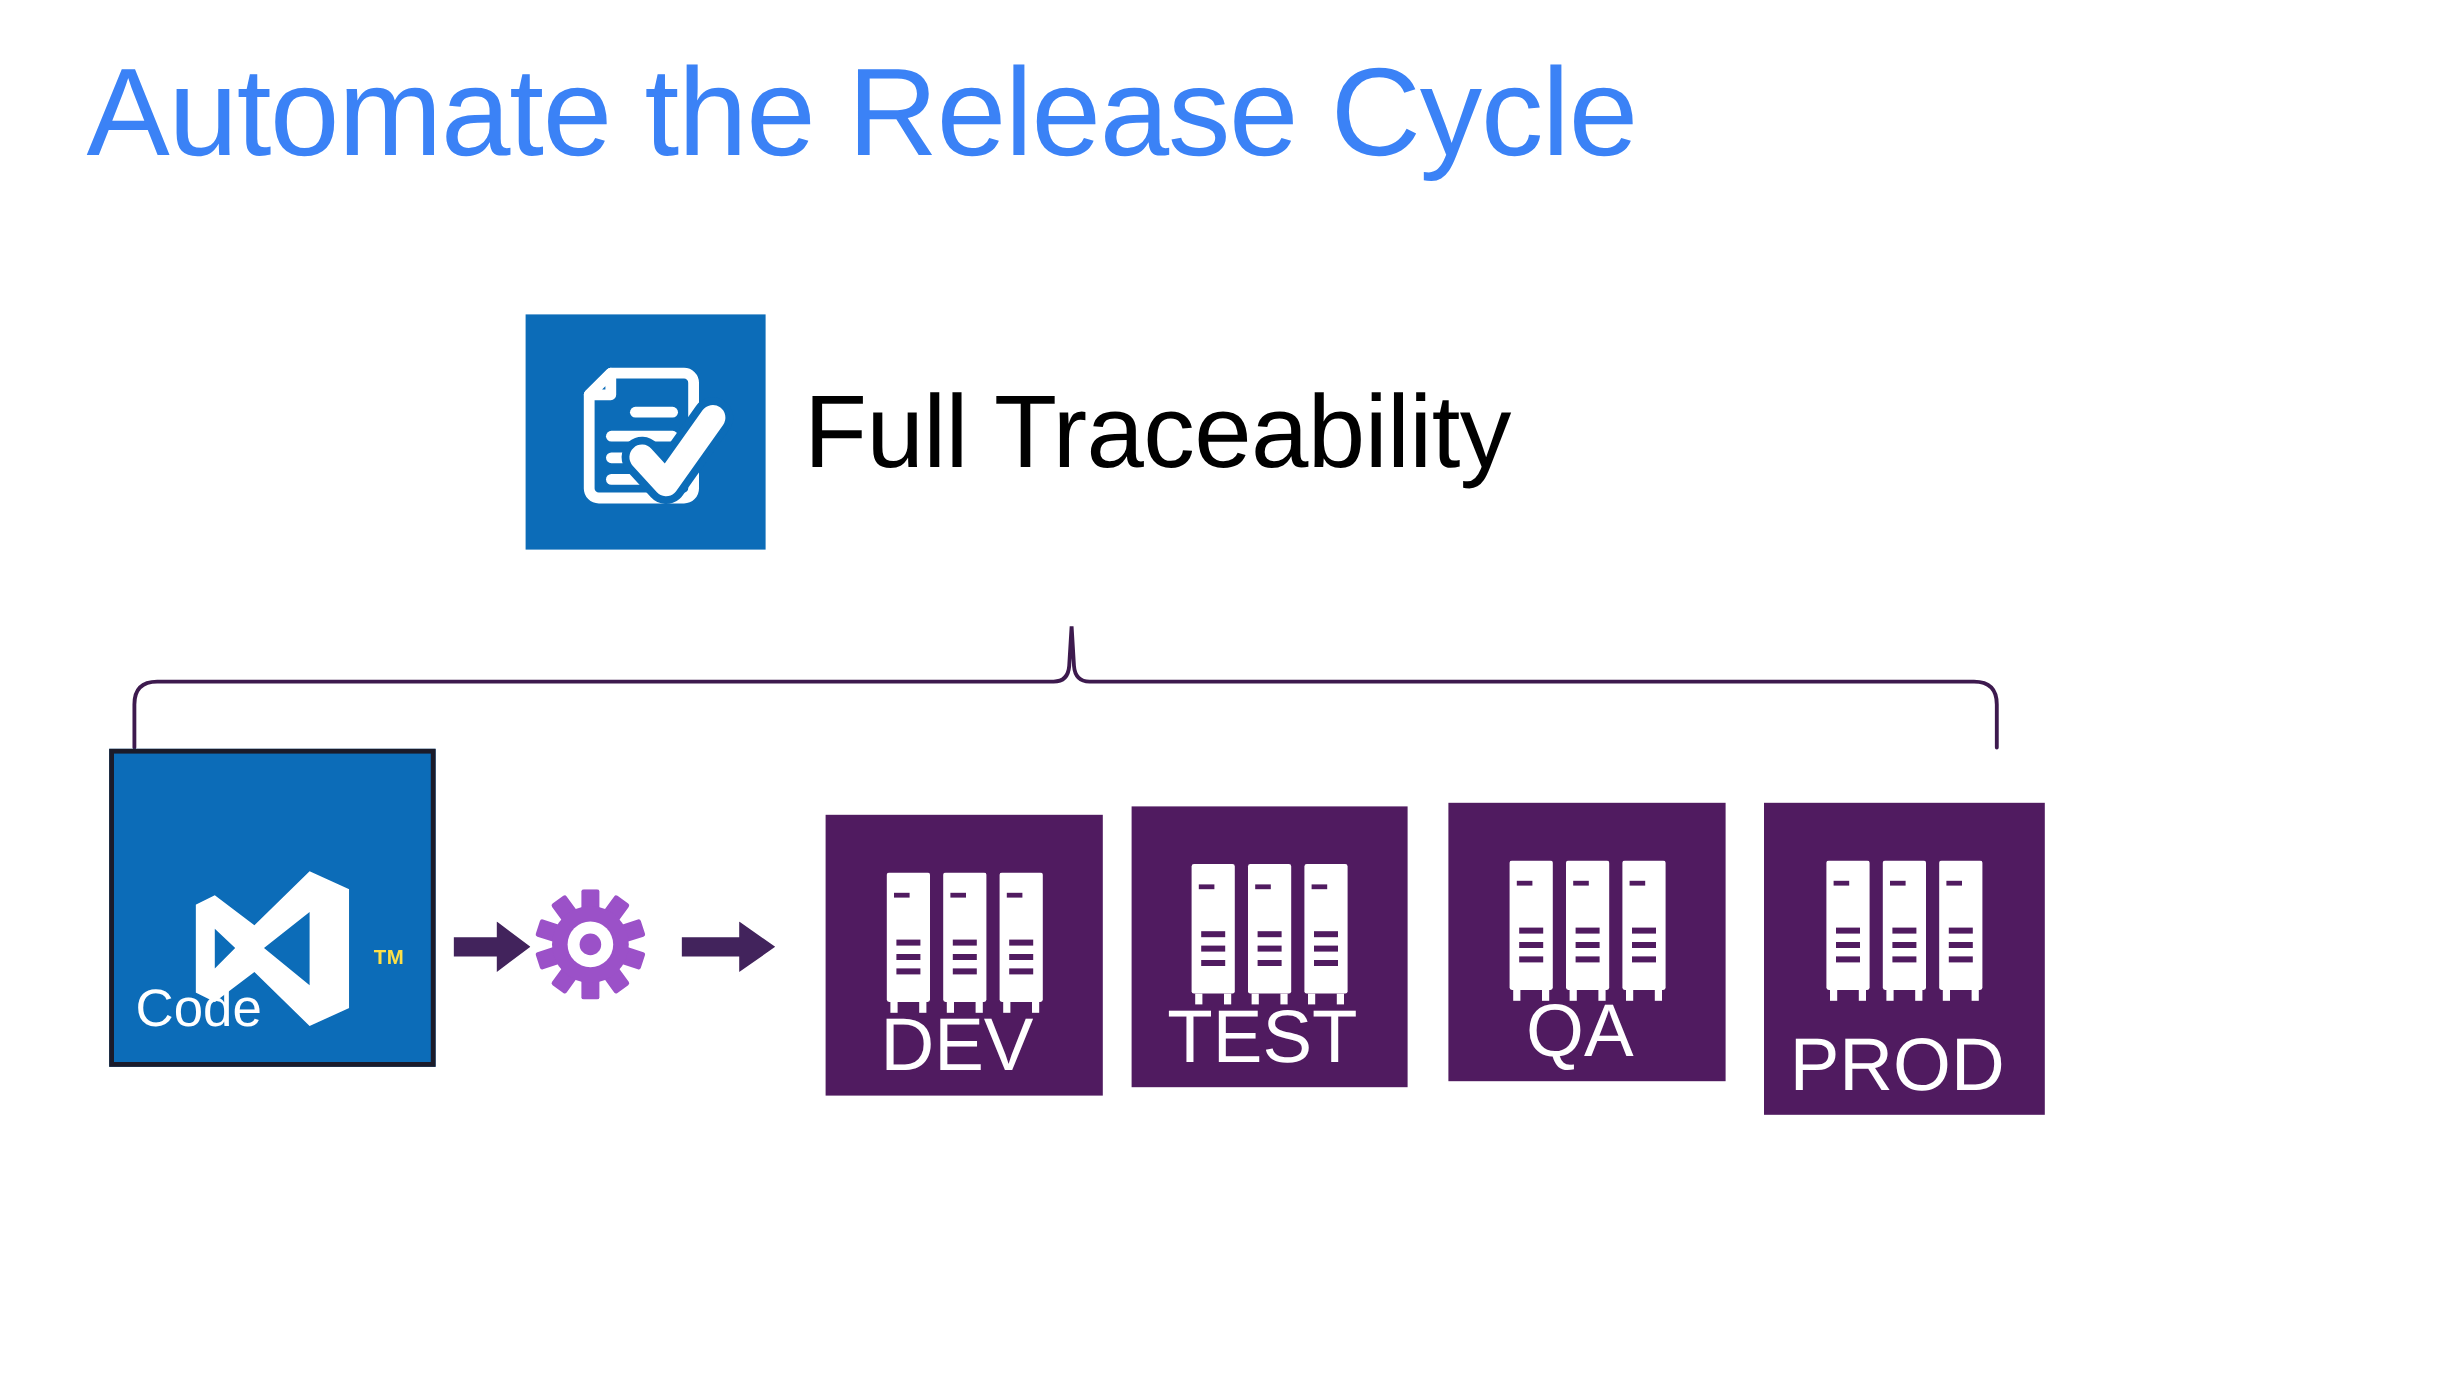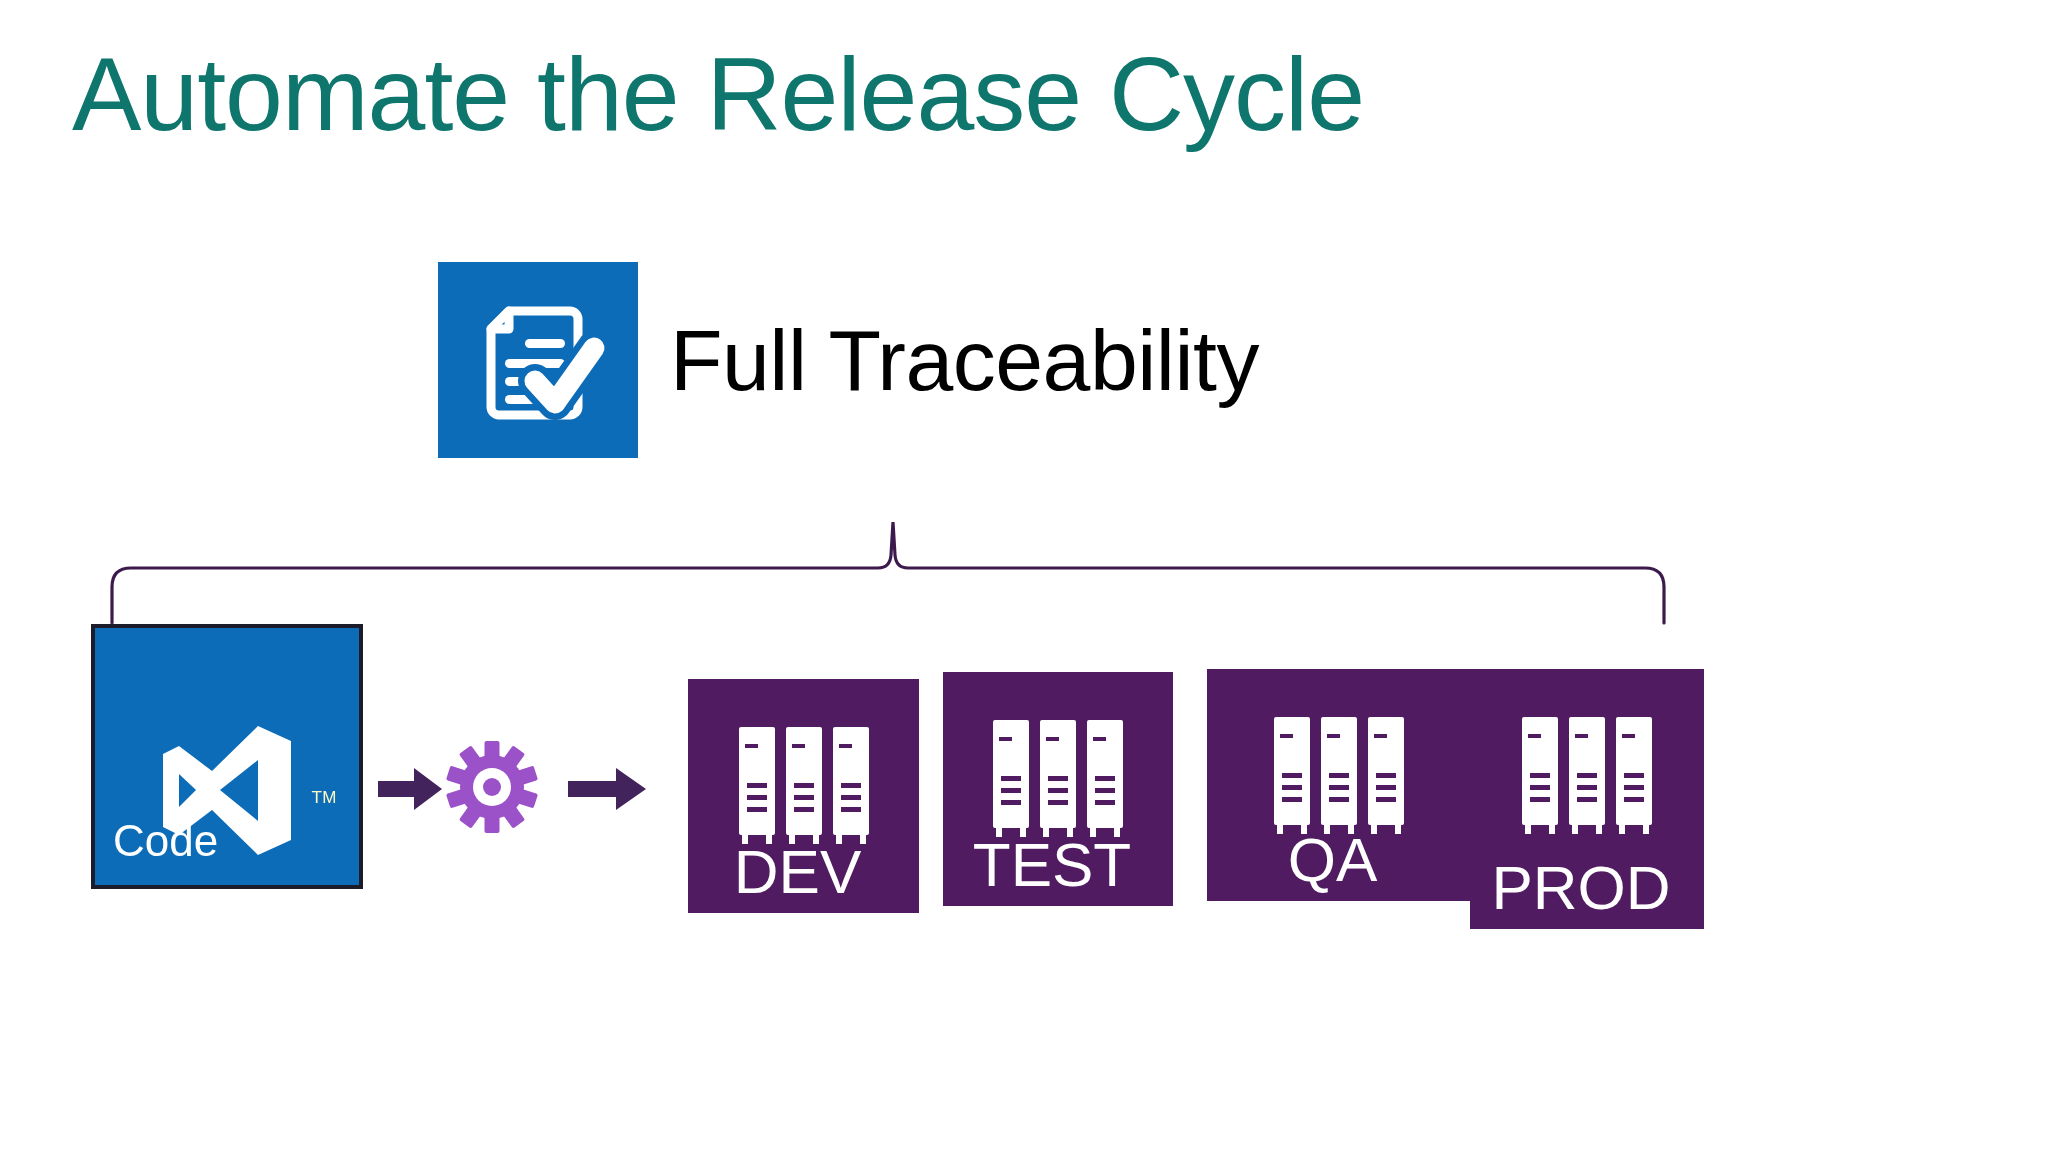--- a/index.html
+++ b/index.html
@@ -23,21 +23,21 @@
   }
 
   
   .slide-title {
     position: absolute;
     left: 72px;
     top: 38px;
     font-size: 104px;
     line-height: 1.08;
     font-weight: 400;
-    color: #0f766e;
+    color: #3b82f6;
     letter-spacing: -1px;
     white-space: nowrap;
   }
 
   
   .trace-row {
     position: absolute;
     left: 438px;
     top: 262px;
     height: 196px;
@@ -102,23 +102,23 @@
   .code-tile .vs-logo {
     position: absolute;
     left: 50%;
     top: 96px;
     transform: translateX(-50%);
   }
   .code-tile .tm {
     position: absolute;
     right: 22px;
     top: 160px;
-    color: #fef9c3;
+    color: #fde047;
     font-size: 17px;
-    font-weight: 400;
+    font-weight: 700;
     letter-spacing: 0.5px;
   }
   .code-tile .code-label {
     position: absolute;
     left: 18px;
     bottom: 22px;
     color: #ffffff;
     font-size: 44px;
     font-weight: 300;
     line-height: 1;
@@ -157,21 +157,21 @@
     text-align: center;
     color: #ffffff;
     font-size: 62px;
     font-weight: 400;
     line-height: 1;
     letter-spacing: 0px;
   }
 
   .env-dev  { left: 688px;  top: 679px; width: 231px; height: 234px; }
   .env-test { left: 943px;  top: 672px; width: 230px; height: 234px; }
-  .env-qa   { left: 1207px; top: 669px; width: 231px; height: 232px; padding-left: 32px; }
+  .env-qa   { left: 1207px; top: 669px; width: 231px; height: 232px; }
   .env-prod { left: 1470px; top: 669px; width: 234px; height: 260px; }
 </style>
 </head>
 <body>
 
 <div class="slide">
 
   <div class="slide-title">Automate the Release Cycle</div>
 
   <div class="trace-row">

